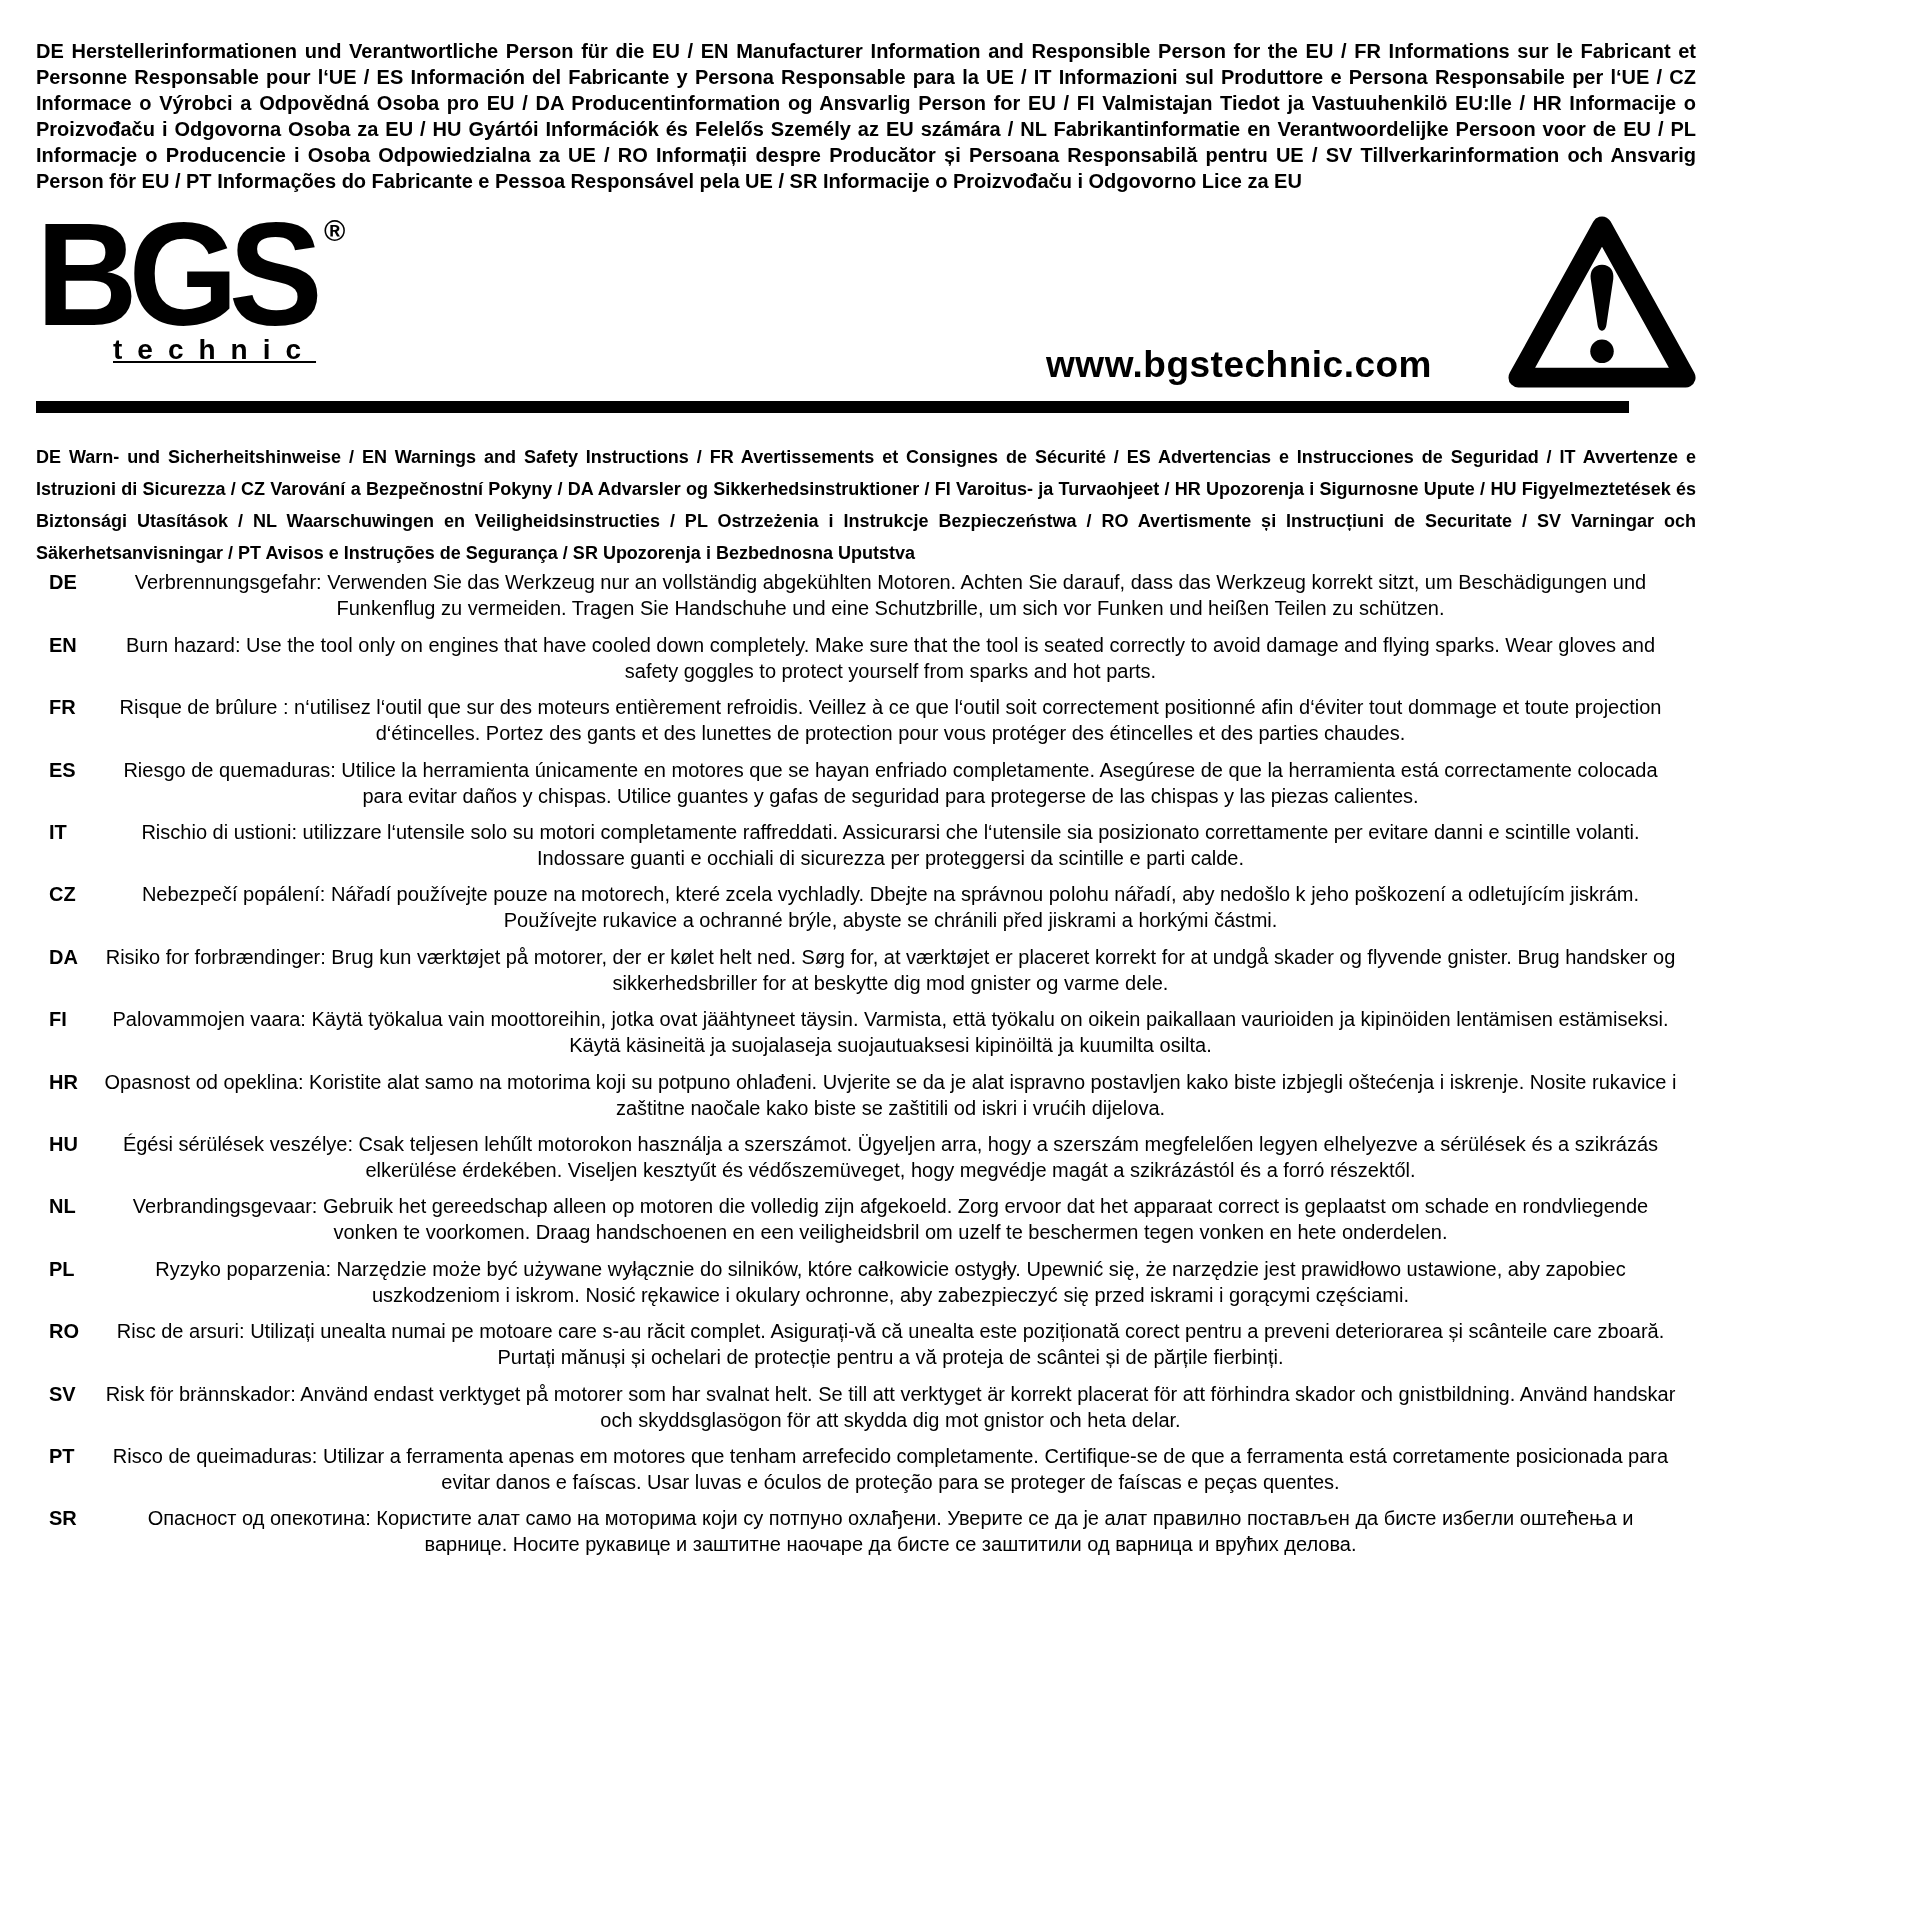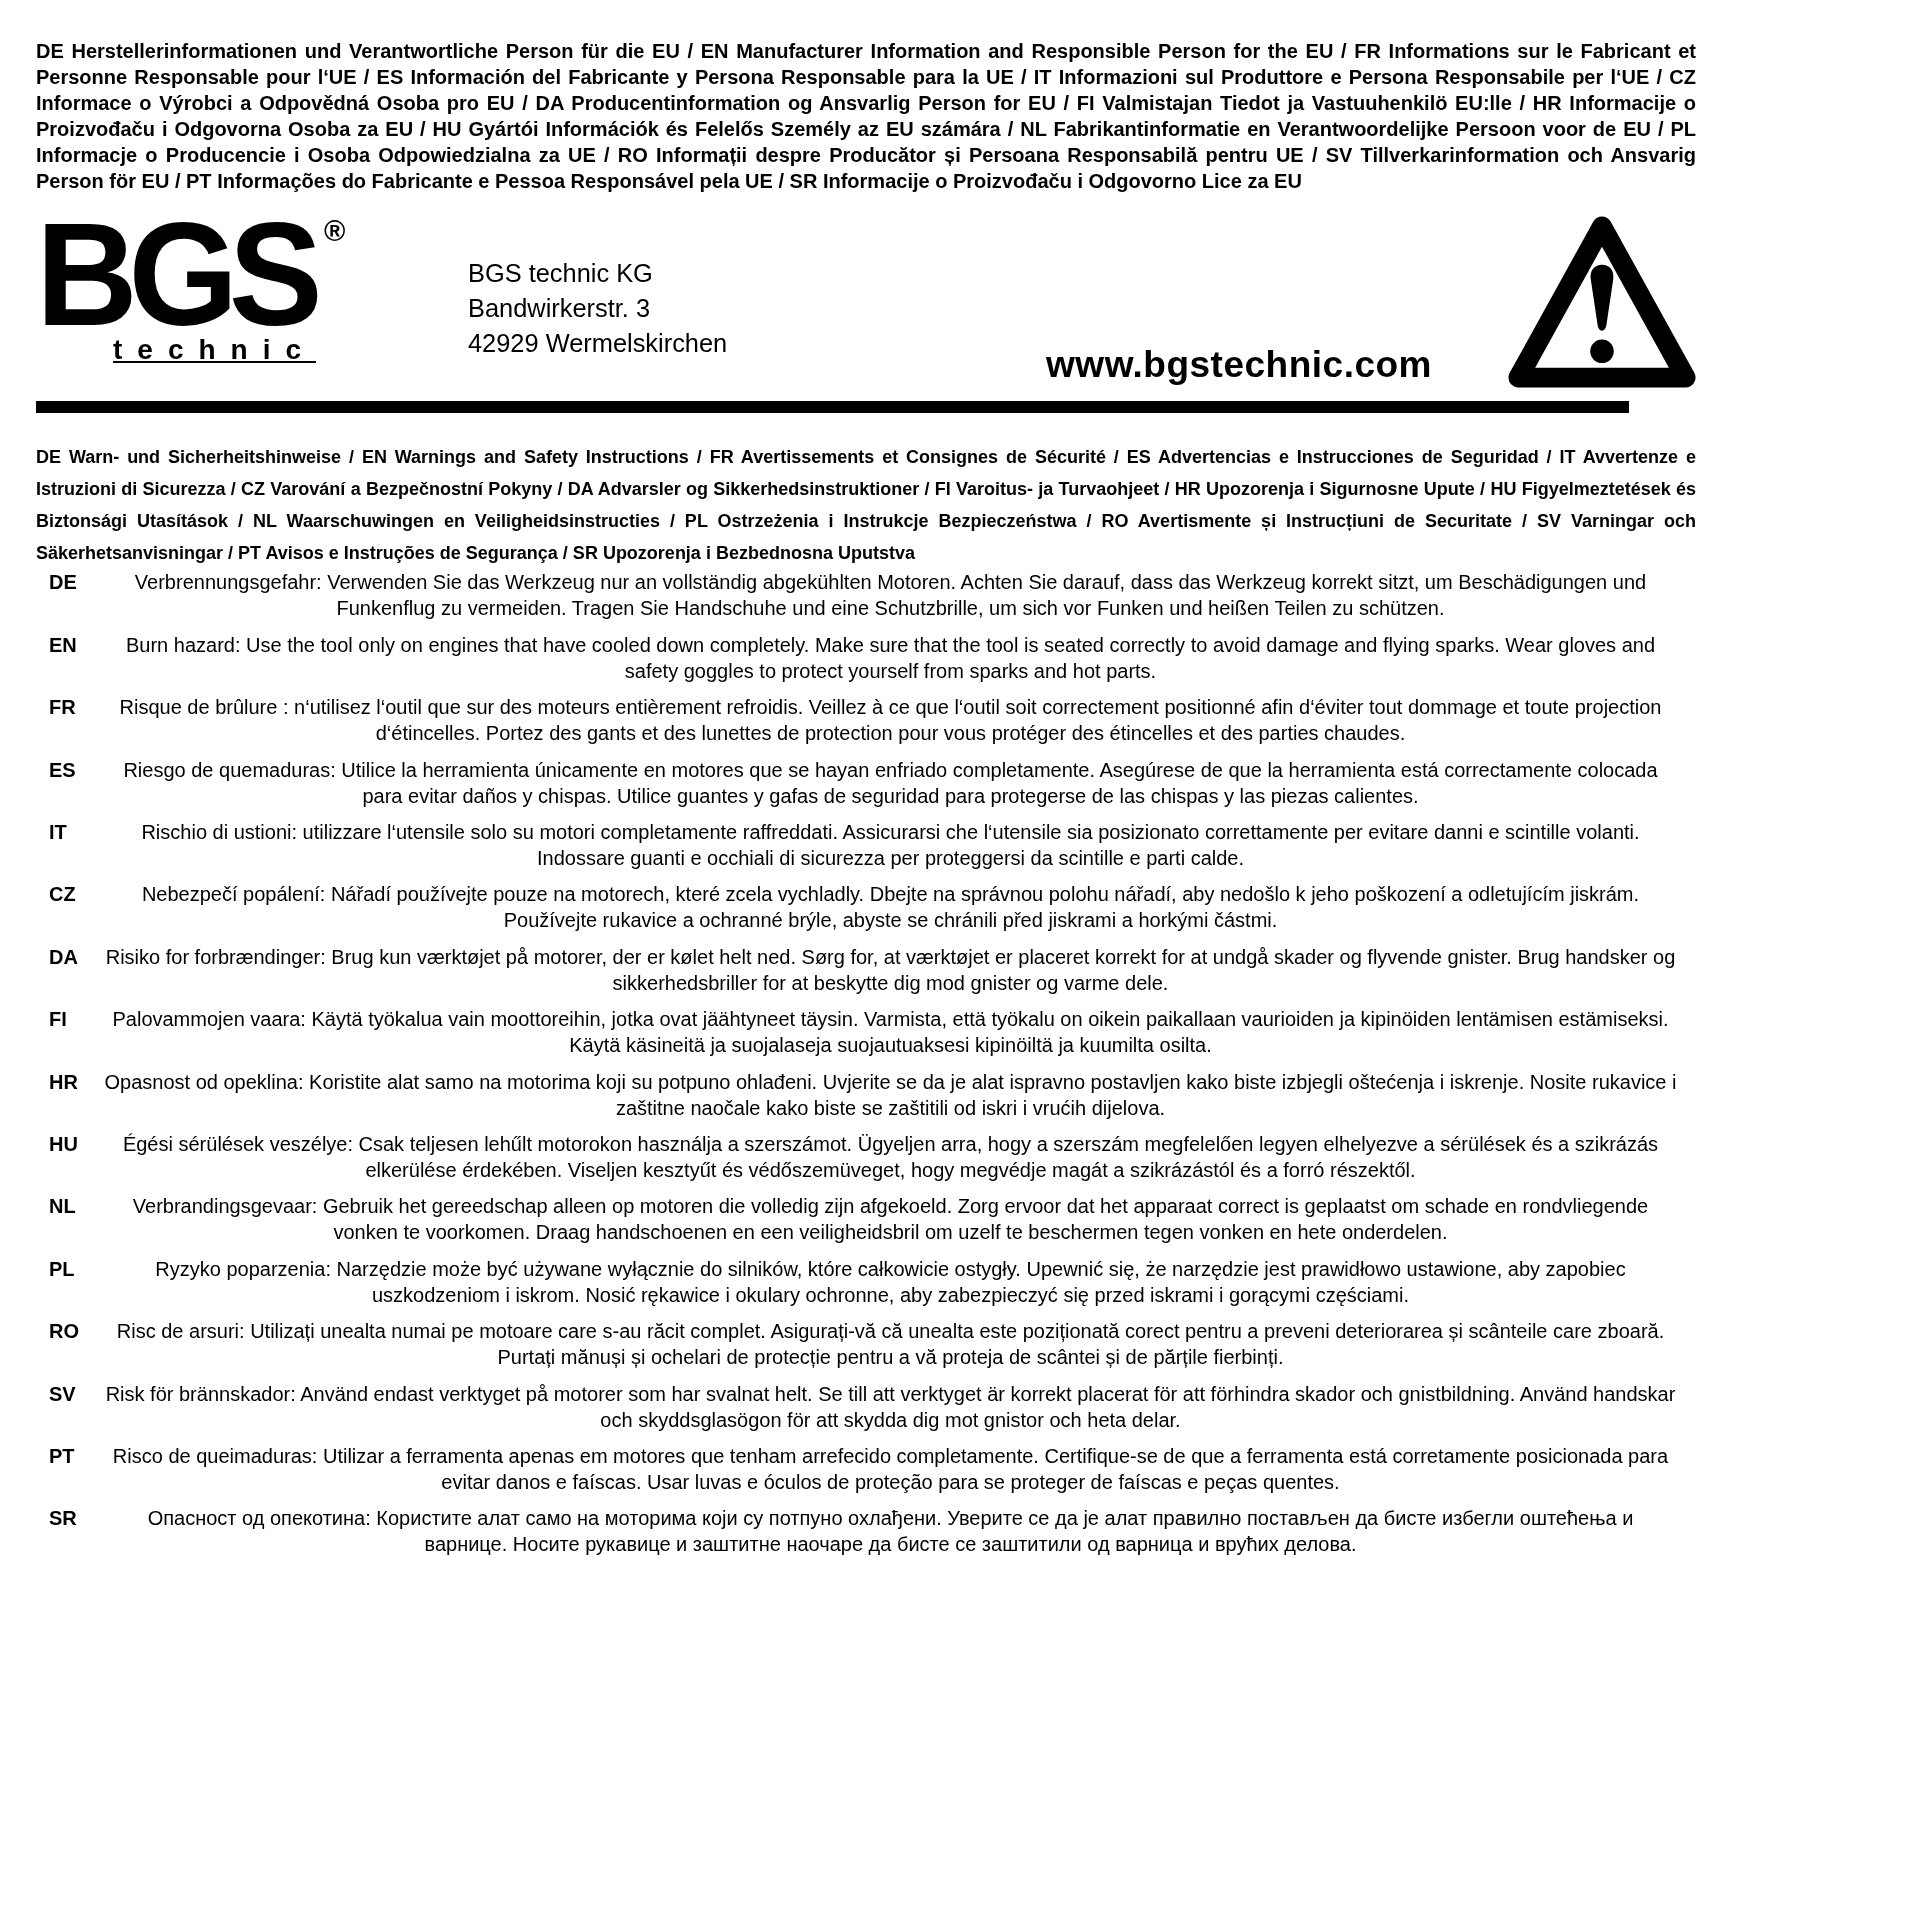--- a/index.html
+++ b/index.html
@@ -65,25 +65,20 @@
 
   <p class="lang-header">DE Herstellerinformationen und Verantwortliche Person für die EU  /  EN Manufacturer Information and Responsible Person for the EU  /  FR Informations sur le Fabricant et Personne Responsable pour l‘UE  /  ES Información del Fabricante y Persona Responsable para la UE  /  IT Informazioni sul Produttore e Persona Responsabile per l‘UE  /  CZ Informace o Výrobci a Odpovědná Osoba pro EU  /  DA Producentinformation og Ansvarlig Person for EU  /  FI Valmistajan Tiedot ja Vastuuhenkilö EU:lle  /  HR Informacije o Proizvođaču i Odgovorna Osoba za EU  /  HU Gyártói Információk és Felelős Személy az EU számára  /  NL Fabrikantinformatie en Verantwoordelijke Persoon voor de EU  /  PL Informacje o Producencie i Osoba Odpowiedzialna za UE  /  RO Informații despre Producător și Persoana Responsabilă pentru UE  /  SV Tillverkarinformation och Ansvarig Person för EU  /  PT Informações do Fabricante e Pessoa Responsável pela UE  /  SR Informacije o Proizvođaču i Odgovorno Lice za EU</p>
 
   <div class="brand-row">
     <div class="logo">
       <span class="logo-bgs">BGS</span>
       <span class="logo-reg">®</span>
       <div class="logo-technic">technic</div>
     </div>
 
-    <div class="address">
-      <div>BGS technic KG</div>
-      <div>Bandwirkerstr. 3</div>
-      <div>42929 Wermelskirchen</div>
-    </div>
 
 
     <div class="website">www.bgstechnic.com</div>
 
     <div class="warning-triangle">
       <svg width="188" height="181" viewBox="0 0 200 192">
         <path d="M100 16 L189 177 L11 177 Z" fill="#ffffff" stroke="#000000" stroke-width="21" stroke-linejoin="round"></path>
         <path d="M100 57 C 91 57 87 64 88 72 L95 119 C 95.6 124 97 127 100 127 C 103 127 104.4 124 105 119 L112 72 C 113 64 109 57 100 57 Z" fill="#000000"></path>
         <circle cx="100" cy="149" r="12.5" fill="#000000"></circle>
       </svg>

